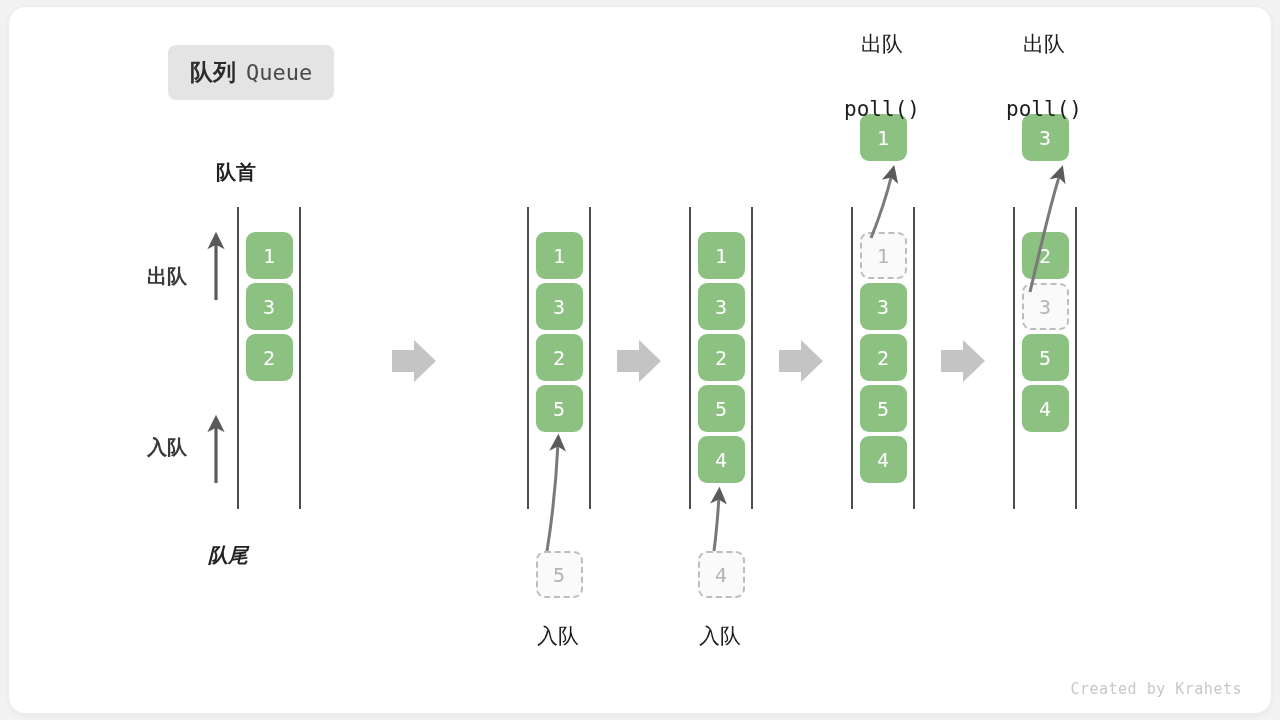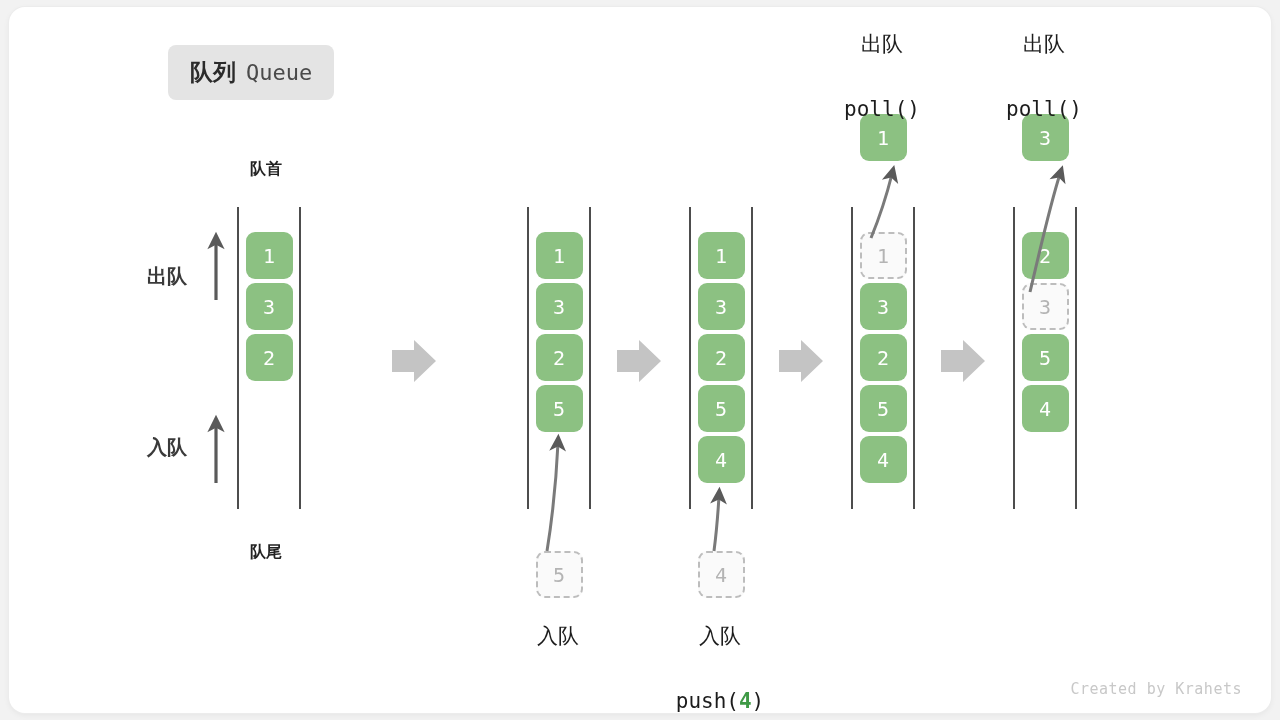--- a/index.html
+++ b/index.html
@@ -52,24 +52,24 @@
   .title-en {
     font-size: 22px;
     color: #4a4a4a;
     font-family: "DejaVu Sans Mono", "Liberation Mono", monospace;
   }
 
   
   .abs { position: absolute; white-space: nowrap; }
 
   .head-tail-label {
-    font-size: 16px;
+    font-size: 20px;
     font-weight: bold;
     color: #222222;
-    text-align: center;
+    text-align: left;
   }
   .side-label {
     font-size: 20px;
     font-weight: bold;
     color: #3a3a3a;
   }
 
   
   .rail {
     position: absolute;
@@ -142,21 +142,21 @@
 
 <div id="canvas">
   <div class="card"></div>
 
   <div class="title-badge">
     <span class="title-cn">队列</span>
     <span class="title-en">Queue</span>
   </div>
 
   <div class="abs head-tail-label" style="left:216px; top:159px; width:100px;">队首</div>
-  <div class="abs head-tail-label" style="left:216px; top:542px; width:100px;">队尾</div>
+  <div class="abs head-tail-label" style="left:208px; top:542px; width:100px;font-style:italic;">队尾</div>
 
   <div class="abs side-label" style="left:147px; top:263px;">出队</div>
   <div class="abs side-label" style="left:147px; top:434px;">入队</div>
 
   <div id="columns">
       <div class="rail" style="left: 237px; top: 207px; height: 302px;"></div>
       <div class="rail" style="left: 299px; top: 207px; height: 302px;"></div>
       <div class="box" style="left: 245.5px; top: 232px;">1</div>
       <div class="box" style="left: 245.5px; top: 283px;">3</div>
       <div class="box" style="left: 245.5px; top: 334px;">2</div>
@@ -191,21 +191,20 @@
       <div class="box" style="left: 1021.5px; top: 385px;">4</div>
       <div class="box" style="left: 1021.5px; top: 114px;">3</div>
     </div>
 
   <div id="captions">
       <div class="op-caption" style="left: 472px; top: 620px; width: 172px;">
         <span class="op-cn">入队</span>
       </div>
       <div class="op-caption" style="left: 634px; top: 620px; width: 172px;">
         <span class="op-cn">入队</span>
-        <span class="op-code">push(<span class="arg">4</span>)</span>
       </div>
       <div class="op-caption" style="left: 796px; top: 28px; width: 172px;">
         <span class="op-cn">出队</span>
         <span class="op-code">poll()</span>
       </div>
       <div class="op-caption" style="left: 958px; top: 28px; width: 172px;">
         <span class="op-cn">出队</span>
         <span class="op-code">poll()</span>
       </div>
     </div>

